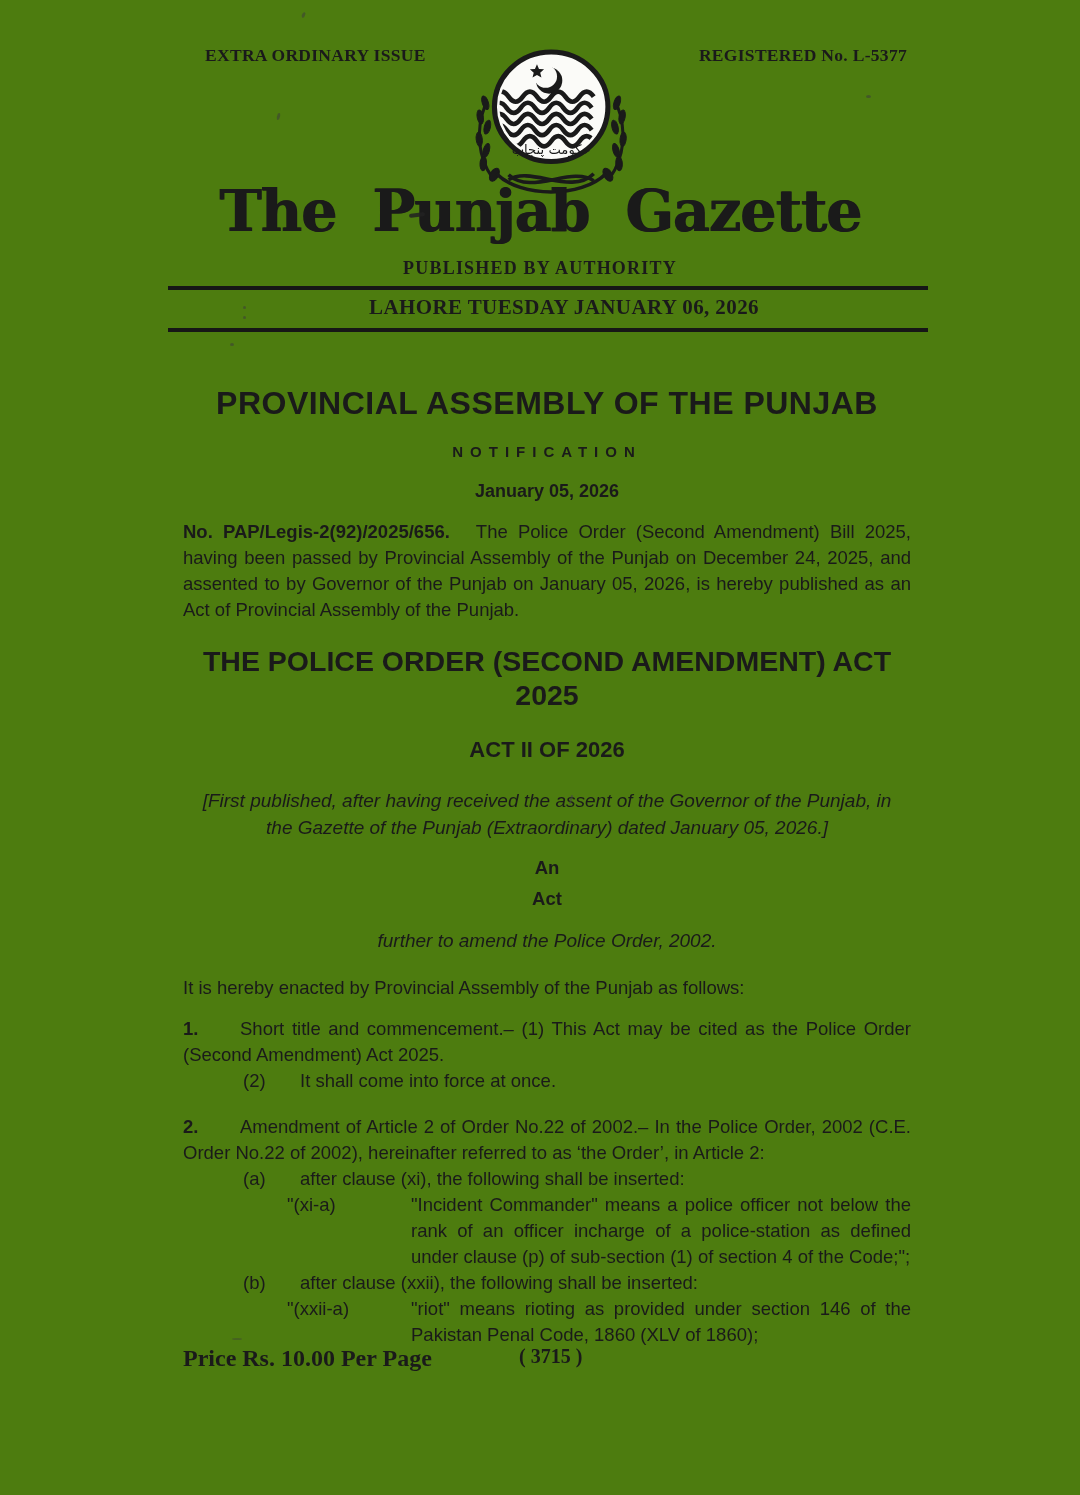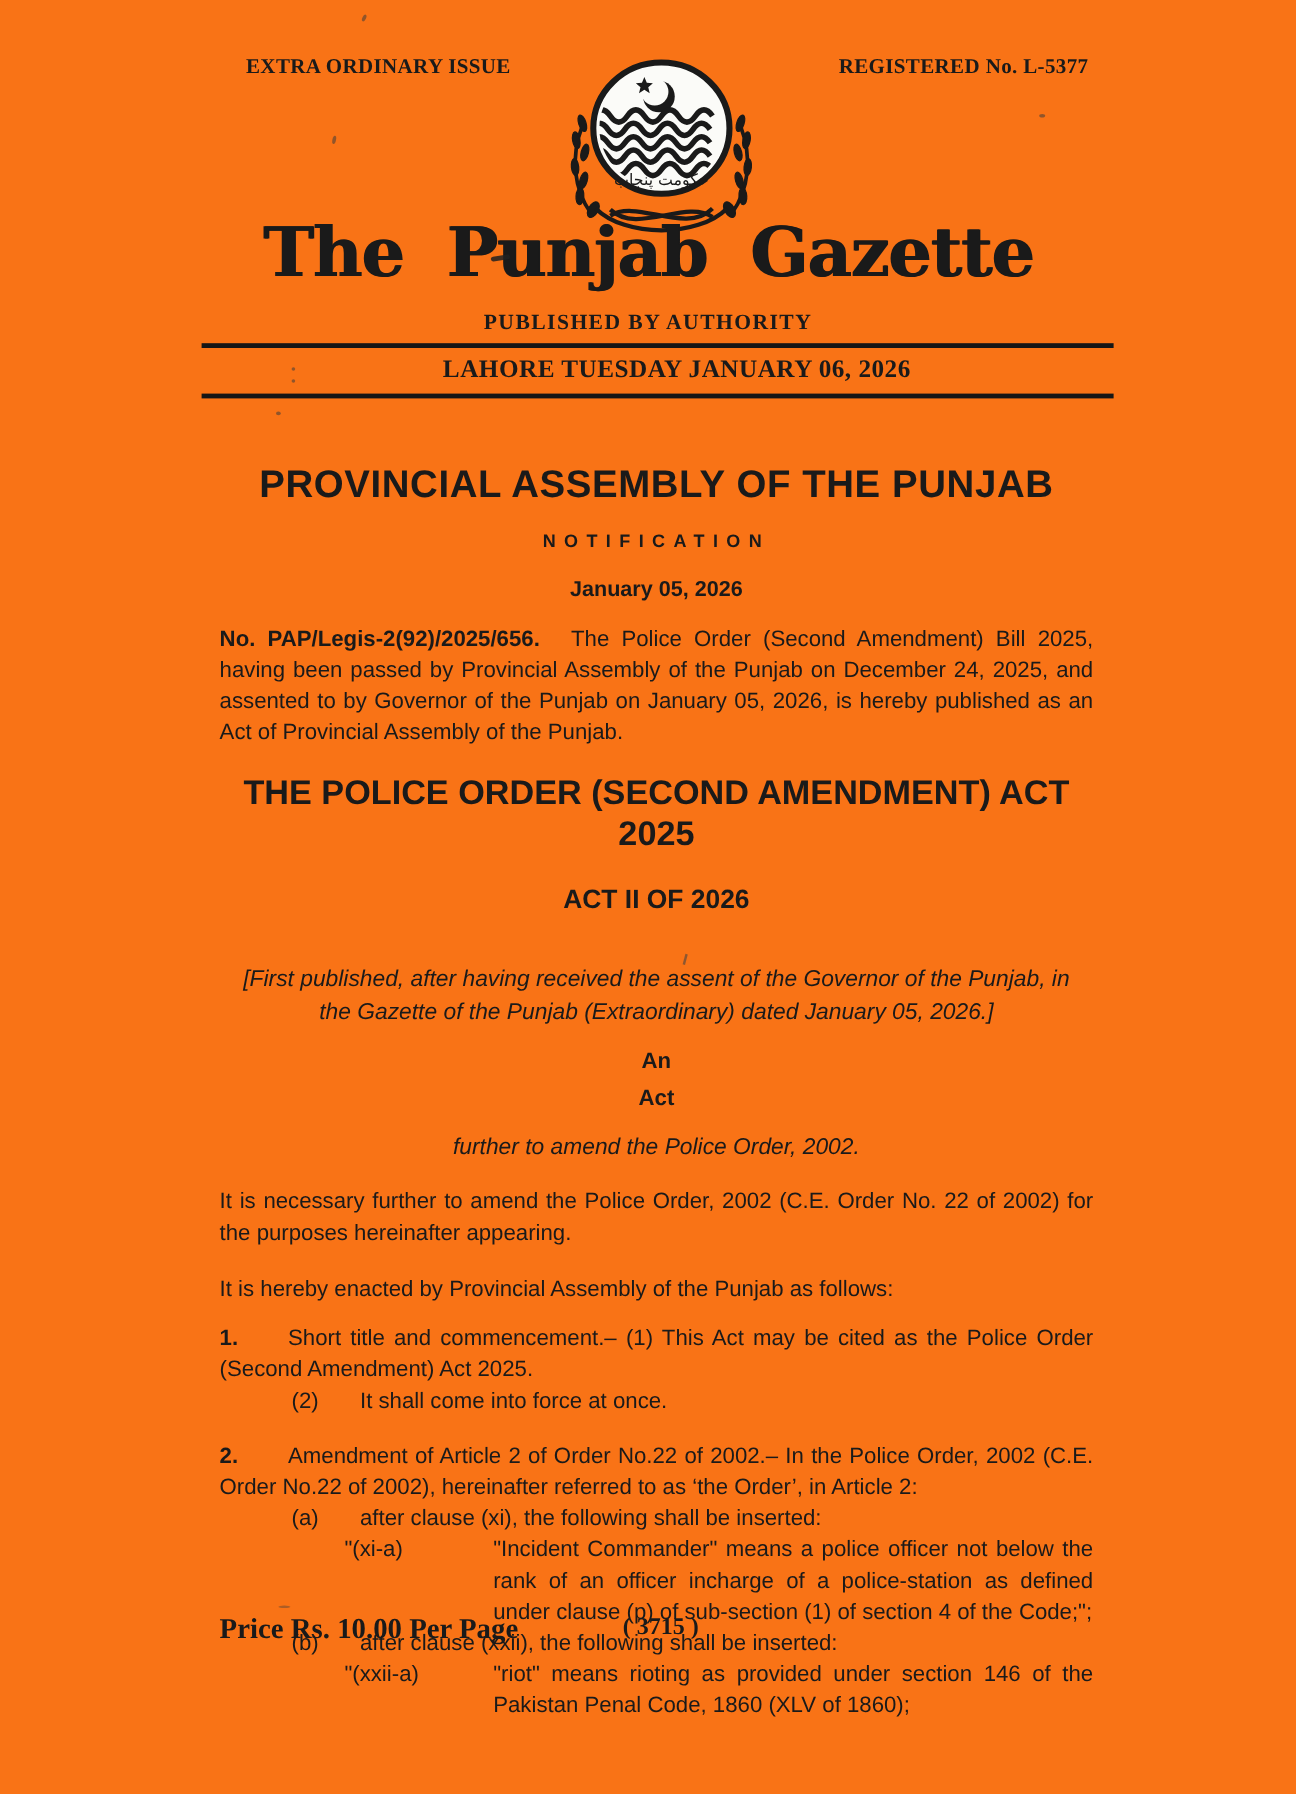--- a/index.html
+++ b/index.html
@@ -1,20 +1,20 @@
 <!DOCTYPE html>
 <html><head>
 <meta charset="utf-8">
 <style>
   html,body{margin:0;padding:0;background:#9a9a9a;}
   .page{
     position:relative;
     width:1080px;height:1495px;
     margin:0 auto;
-    background:#f97316;
+    background:#4d7c0f;
     color:#1a1a1a;
     font-family:"Liberation Sans",sans-serif;
     overflow:hidden;
   }
   
   .hdr-row{
     position:absolute;top:45px;left:205px;right:173px;
     display:flex;justify-content:space-between;
     font-family:"Liberation Serif",serif;
     font-weight:bold;font-size:17.5px;letter-spacing:.3px;
@@ -49,21 +49,21 @@
   .tc{text-align:center;}
   .b{font-weight:normal;}
   .h-assembly{font-weight:bold;font-size:32px;line-height:38px;letter-spacing:.5px;margin:0 0 17px;}
   .h-notif{font-weight:bold;font-size:15px;letter-spacing:7px;margin:0 0 13px;}
   .h-date{font-weight:bold;font-size:18px;margin:0 0 15px;}
   p{margin:0;}
   .just{text-align:justify;}
   .refno{font-weight:bold;margin-right:26px;}
   .h-act{font-weight:bold;font-size:28.5px;line-height:34px;margin:21px 0 0;}
   .h-actno{font-weight:bold;font-size:22px;margin:25px 0 0;}
-  .pubnote{font-style:italic;font-size:19px;line-height:27px;width:692px;margin:40px auto 0;text-align:center;}
+  .pubnote{font-style:italic;font-size:19px;line-height:27px;width:692px;margin:24px auto 0;text-align:center;}
   .an{font-weight:bold;margin-top:14px;}
   .act{font-weight:bold;margin-top:5px;}
   .preamble{font-style:italic;font-size:19px;margin-top:16px;}
   .necessity{margin-top:18px;}
   .enact{margin-top:21px;}
   .sec{margin-top:15px;}
   .secnum{font-weight:bold;display:inline-block;width:57px;}
   .row{display:flex;margin-top:0;}
   .row .lbl{flex:0 0 57px;margin-left:60px;}
   .row .txt{flex:1;text-align:justify;}
@@ -170,21 +170,20 @@
 
     <div class="h-act tc">THE POLICE ORDER (SECOND AMENDMENT) ACT 2025</div>
     <div class="h-actno tc">ACT II OF 2026</div>
 
     <div class="pubnote">[First published, after having received the assent of the Governor of the Punjab, in the Gazette of the Punjab (Extraordinary) dated January 05, 2026.]</div>
 
     <div class="an tc">An</div>
     <div class="act tc">Act</div>
     <div class="preamble tc">further to amend the Police Order, 2002.</div>
 
-    <p class="just necessity">It is necessary further to amend the Police Order, 2002 (C.E. Order No. 22 of 2002) for the purposes hereinafter appearing.</p>
     <p class="enact">It is hereby enacted by Provincial Assembly of the Punjab as follows:</p>
 
     <p class="just sec"><span class="secnum">1.</span><span class="b">Short title and commencement.–</span>&nbsp;<span>(1) This Act may be cited as the Police Order (Second Amendment) Act 2025.</span></p>
     <div class="row">
       <span class="lbl">(2)</span>
       <span class="txt">It shall come into force at once.</span>
     </div>
 
     <p class="just sec mt20"><span class="secnum">2.</span><span class="b">Amendment of Article 2 of Order No.22 of 2002.–</span>&nbsp;<span>In the Police Order, 2002 (C.E. Order No.22 of 2002), hereinafter referred to as ‘the Order’, in Article 2:</span></p>
 

